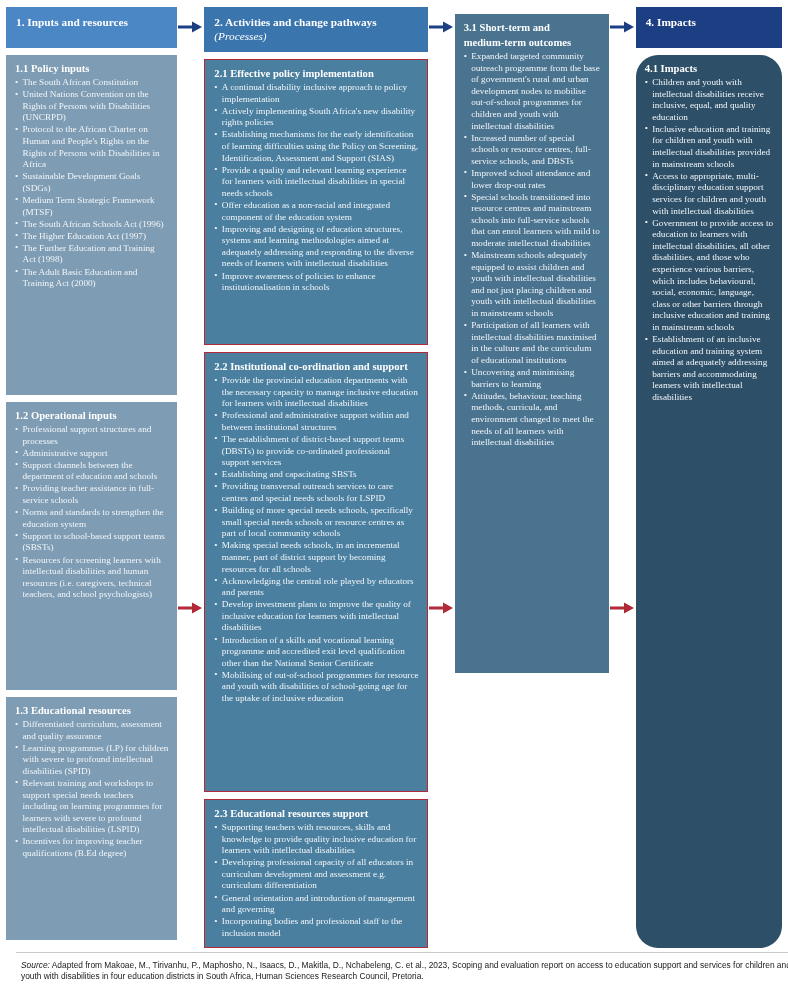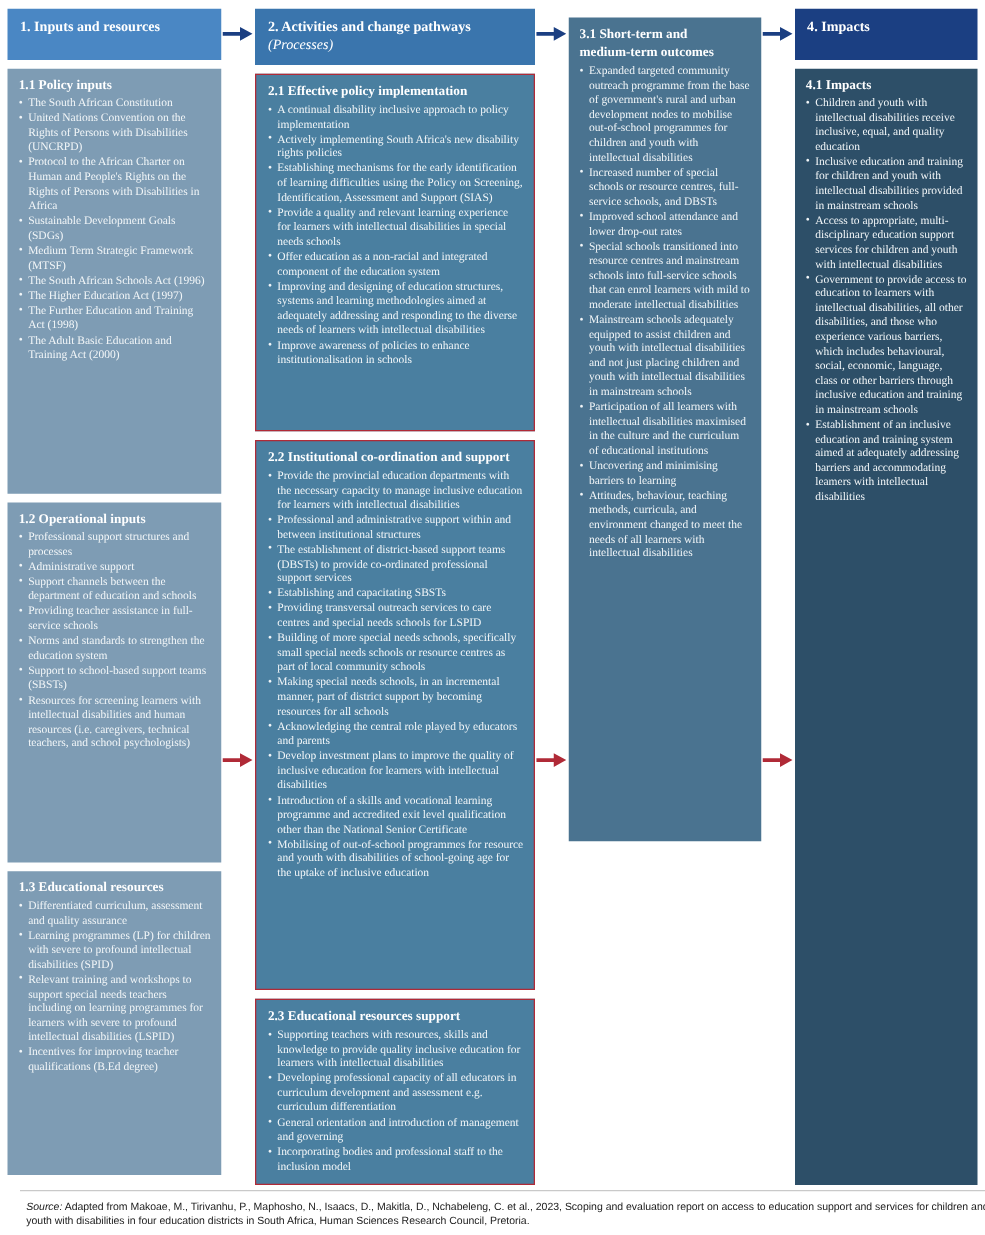--- a/index.html
+++ b/index.html
@@ -114,21 +114,21 @@
   
   .p11 { height: 340px; }
   .p12 { height: 288px; }
   .p13 { height: 243px; }
 
   .p21 { height: 286px; }
   .p22 { height: 440px; }
   .p23 { height: 149px; }
 
   .p31 { height: 659px; }
-  .p41 { height: 893px; }
+  .p41 { height: 893px; border-radius: 22px; }
 
   
   .arrow {
     position: absolute;
     left: 1px;
     width: 25px;
     height: 12px;
   }
   .arrow svg { display: block; }
 

